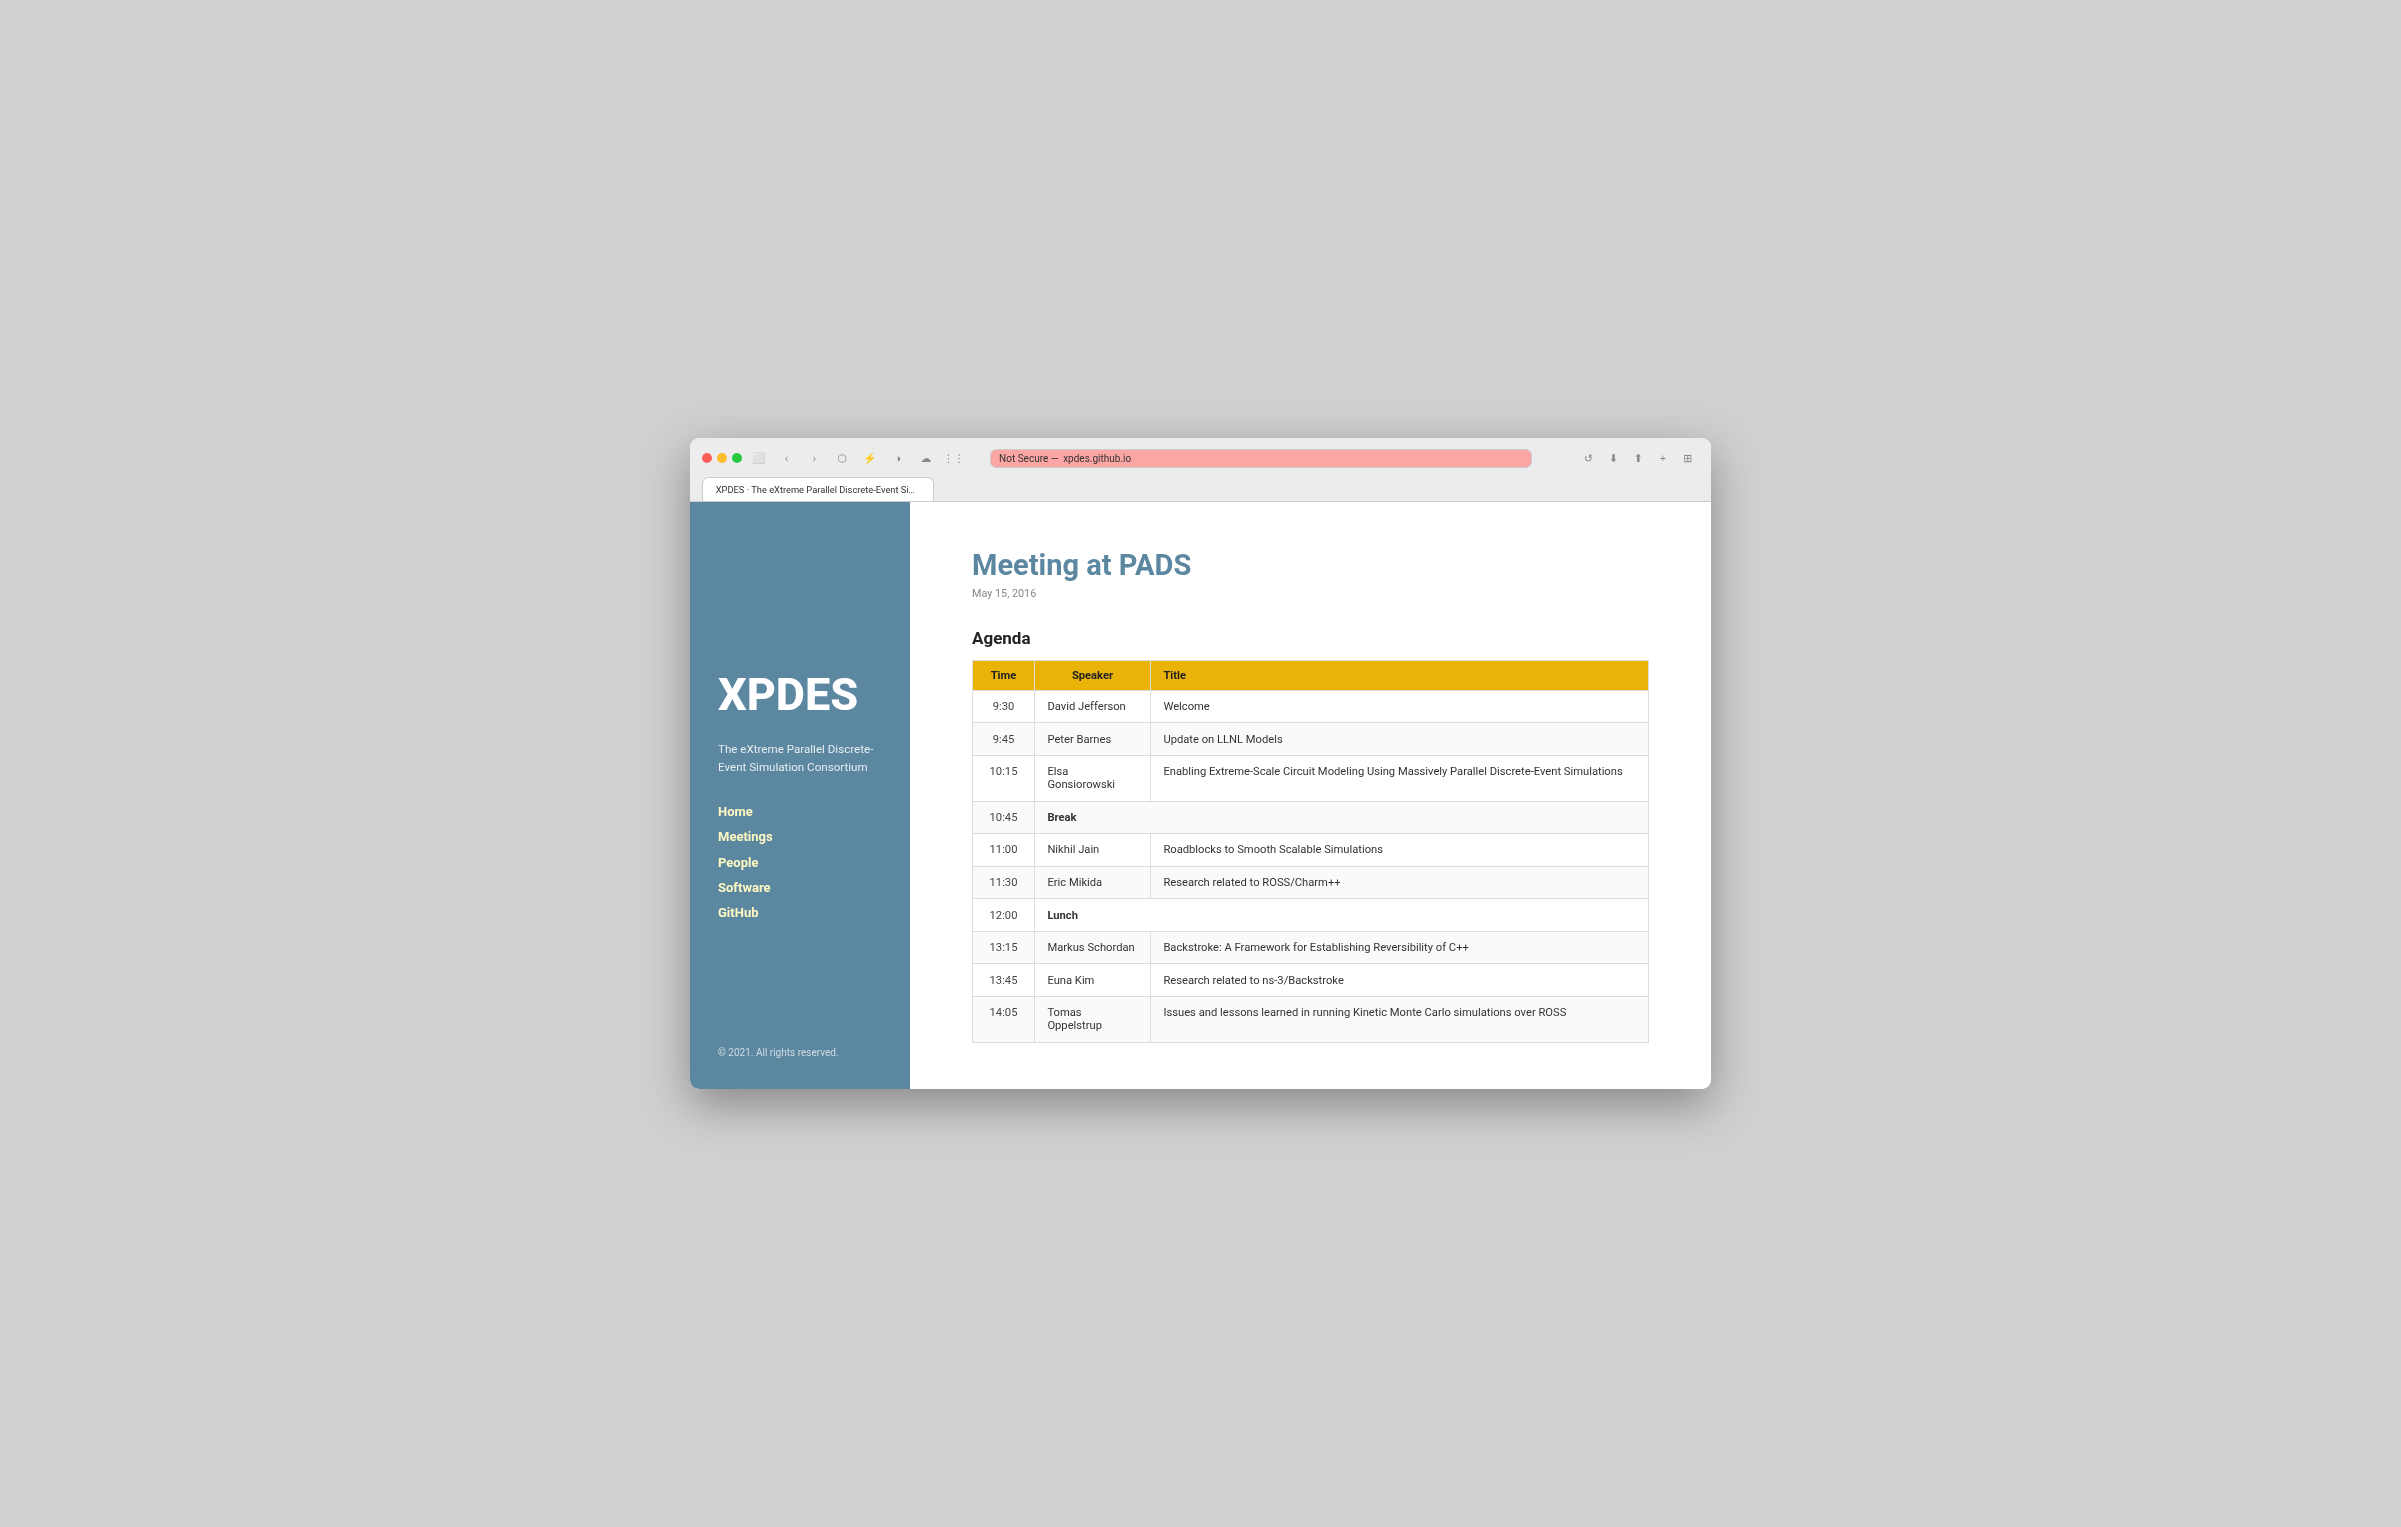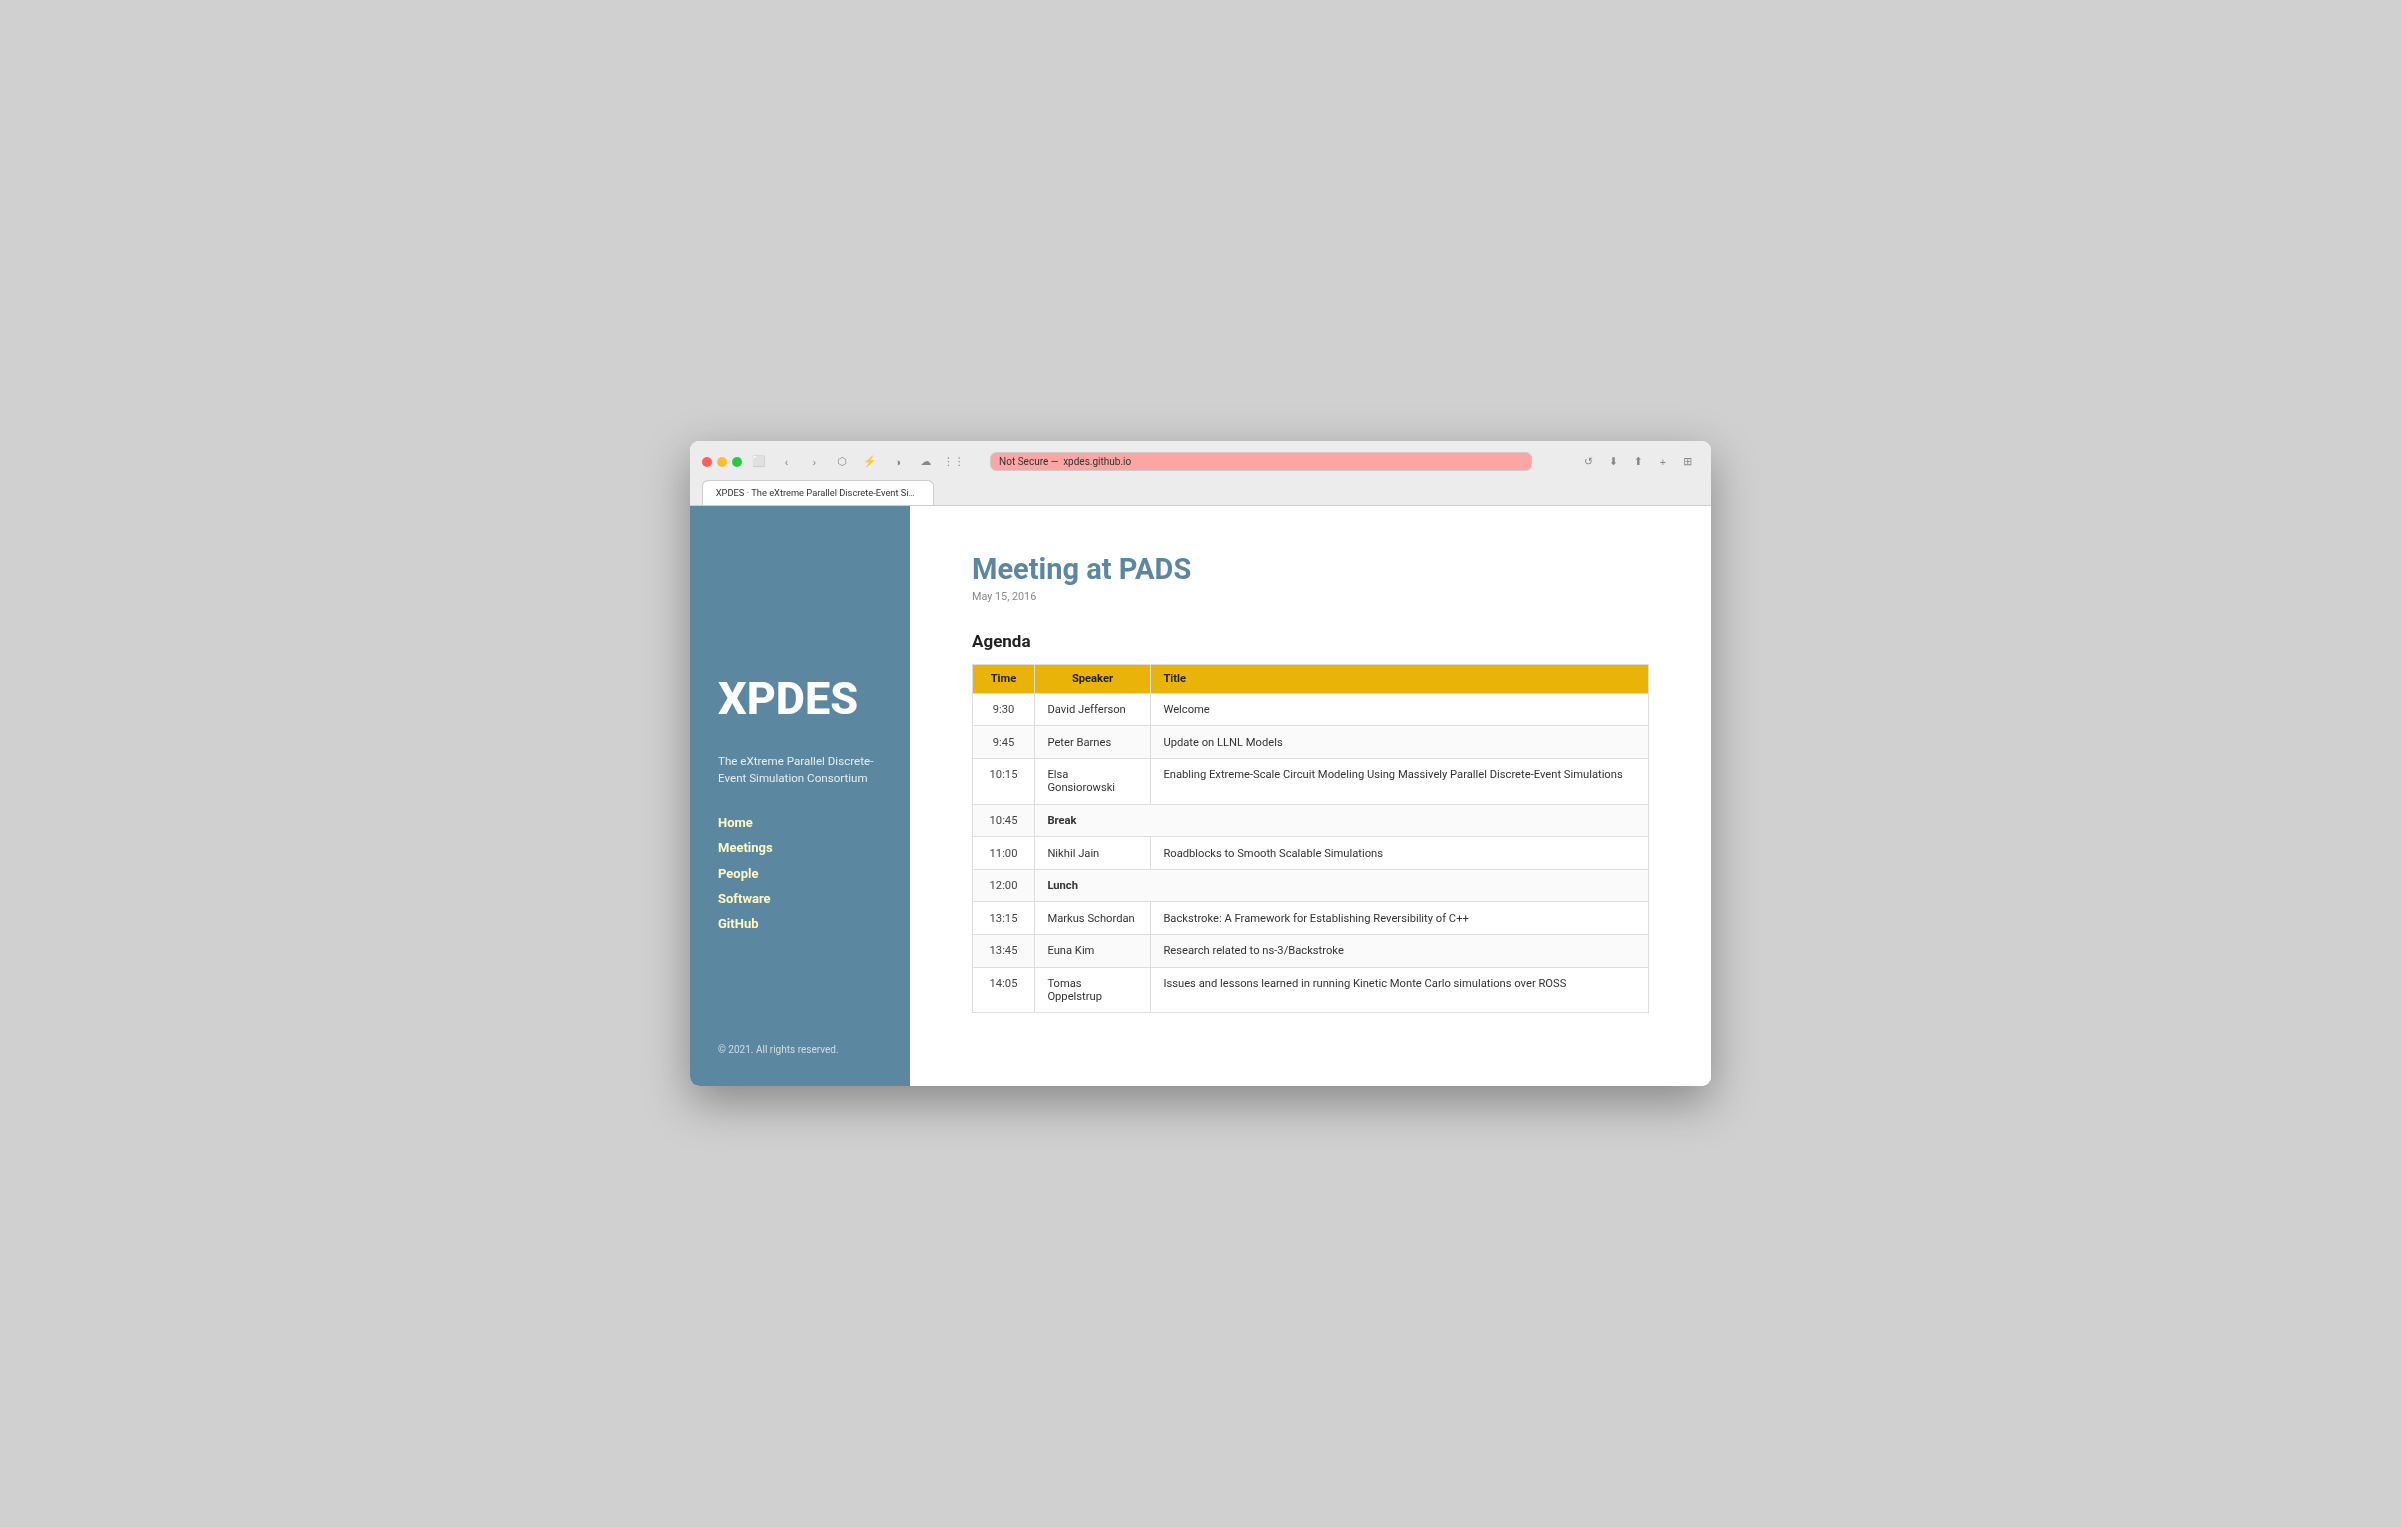--- a/index.html
+++ b/index.html
@@ -120,21 +120,21 @@
       padding: 31px 28px;
       display: flex;
       flex-direction: column;
     }
 
     .sidebar-logo {
       font-size: 45px;
       font-weight: 800;
       color: #fff;
       line-height: 1;
-      margin-bottom: 32px;
+      margin-bottom: 24px;
       margin-top: 139px;
     }
 
     .sidebar-description {
       font-size: 11.6px;
       color: rgba(255,255,255,0.85);
       line-height: 1.5;
       margin-bottom: 25px;
     }
 
@@ -333,20 +333,25 @@
             <tr>
               <td>10:45</td>
               <td class="bold-cell" colspan="2">Break</td>
             </tr>
             <tr>
               <td>11:00</td>
               <td>Nikhil Jain</td>
               <td>Roadblocks to Smooth Scalable Simulations</td>
             </tr>
             <tr>
+              <td>11:30</td>
+              <td>Eric Mikida</td>
+              <td>Research related to ROSS/Charm++</td>
+            </tr>
+            <tr>
               <td>12:00</td>
               <td class="bold-cell" colspan="2">Lunch</td>
             </tr>
             <tr>
               <td>13:15</td>
               <td>Markus Schordan</td>
               <td>Backstroke: A Framework for Establishing Reversibility of C++</td>
             </tr>
             <tr>
               <td>13:45</td>

